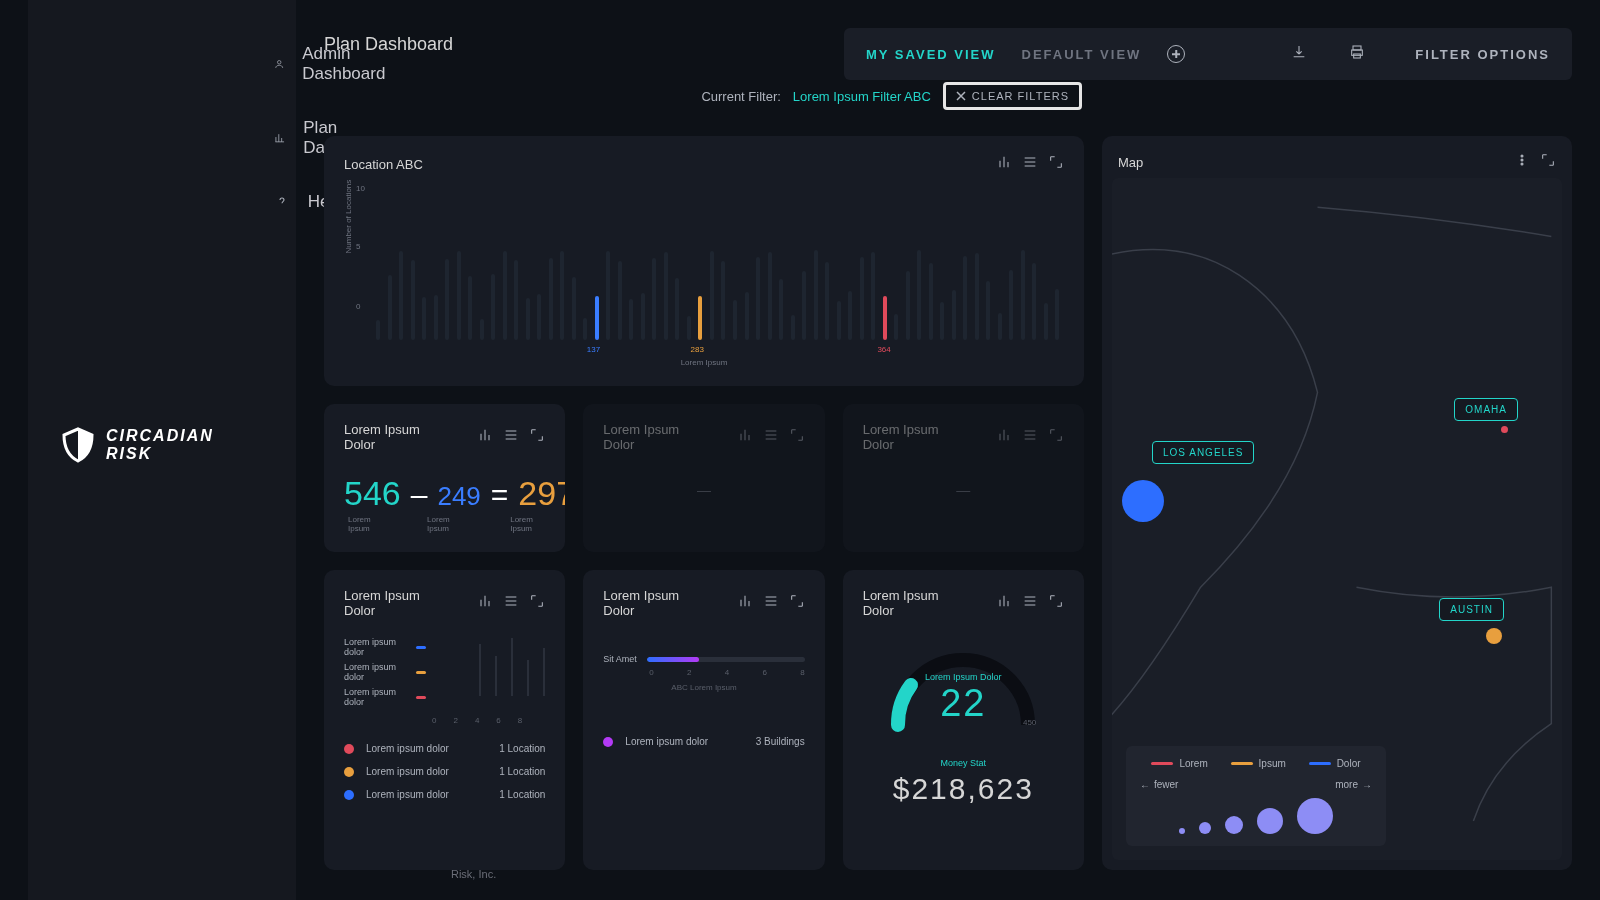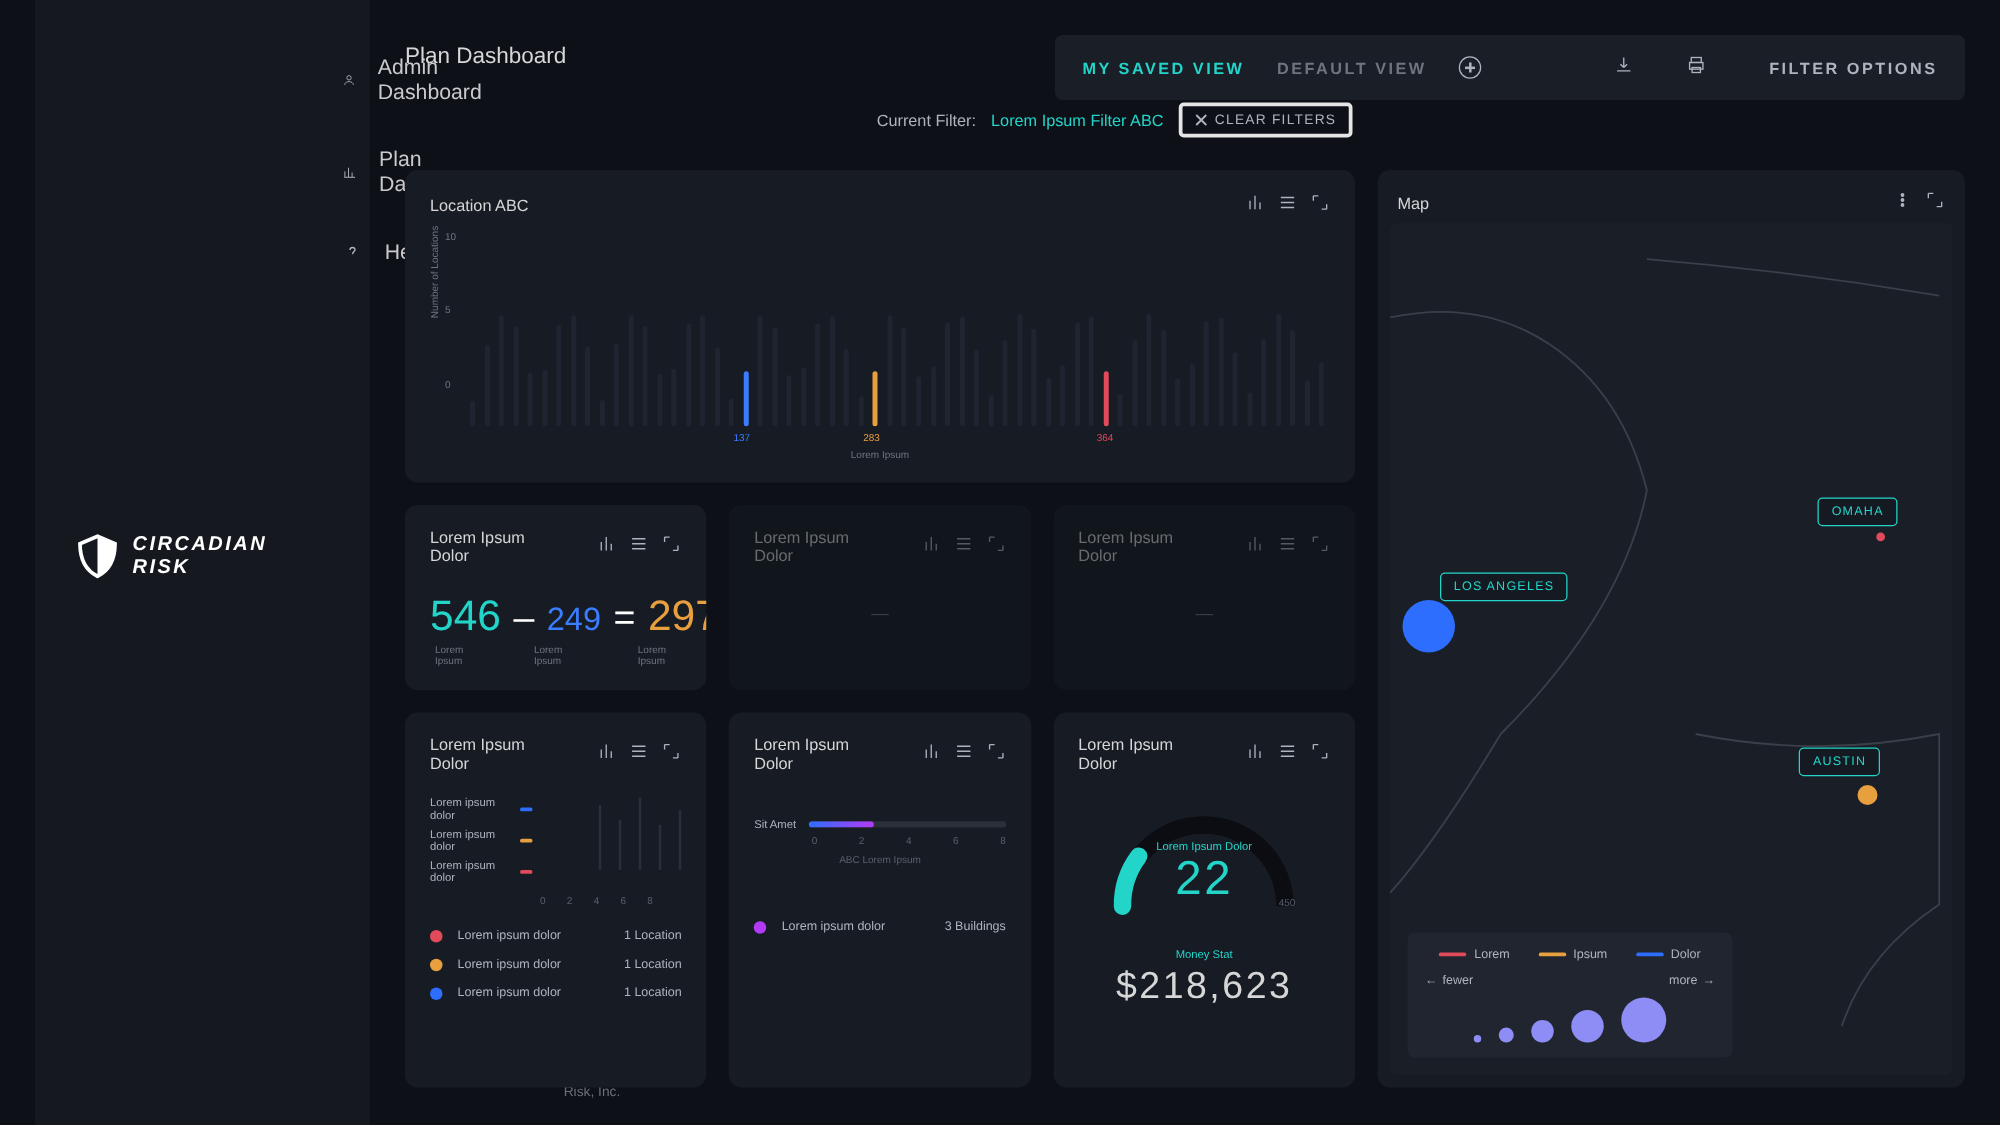--- a/index.html
+++ b/index.html
@@ -280,21 +280,21 @@
         </div>
       </div>
       <div class="map-area">
         <svg width="100%" height="100%" viewBox="0 0 440 700">
           <path class="map-border" d="M-20 80 Q60 60 120 100 Q180 140 200 220 Q180 320 80 420 Q20 520 -20 560"></path>
           <path class="map-border" d="M200 30 Q320 40 440 60"></path>
           <path class="map-border" d="M240 420 Q340 440 440 420 L440 560 Q380 600 360 660"></path>
         </svg>
         <div class="loc-tag" style="top:220px; right:44px">OMAHA</div>
         <div class="dot-lg dot-red" style="top:248px; right:54px"></div>
-        <div class="loc-tag" style="top:280px; left:40px">LOS ANGELES</div>
+        <div class="loc-tag" style="top:263px; left:40px">LOS ANGELES</div>
         <div class="dot-lg dot-blue" style="top:302px; left:10px"></div>
         <div class="loc-tag" style="top:420px; right:58px">AUSTIN</div>
         <div class="dot-lg dot-amber" style="top:450px; right:60px"></div>
 
         <div class="map-legend">
           <div class="leg-row">
             <span>
                 <i class="seg red"></i>
                 <span>Lorem</span>
               </span>

